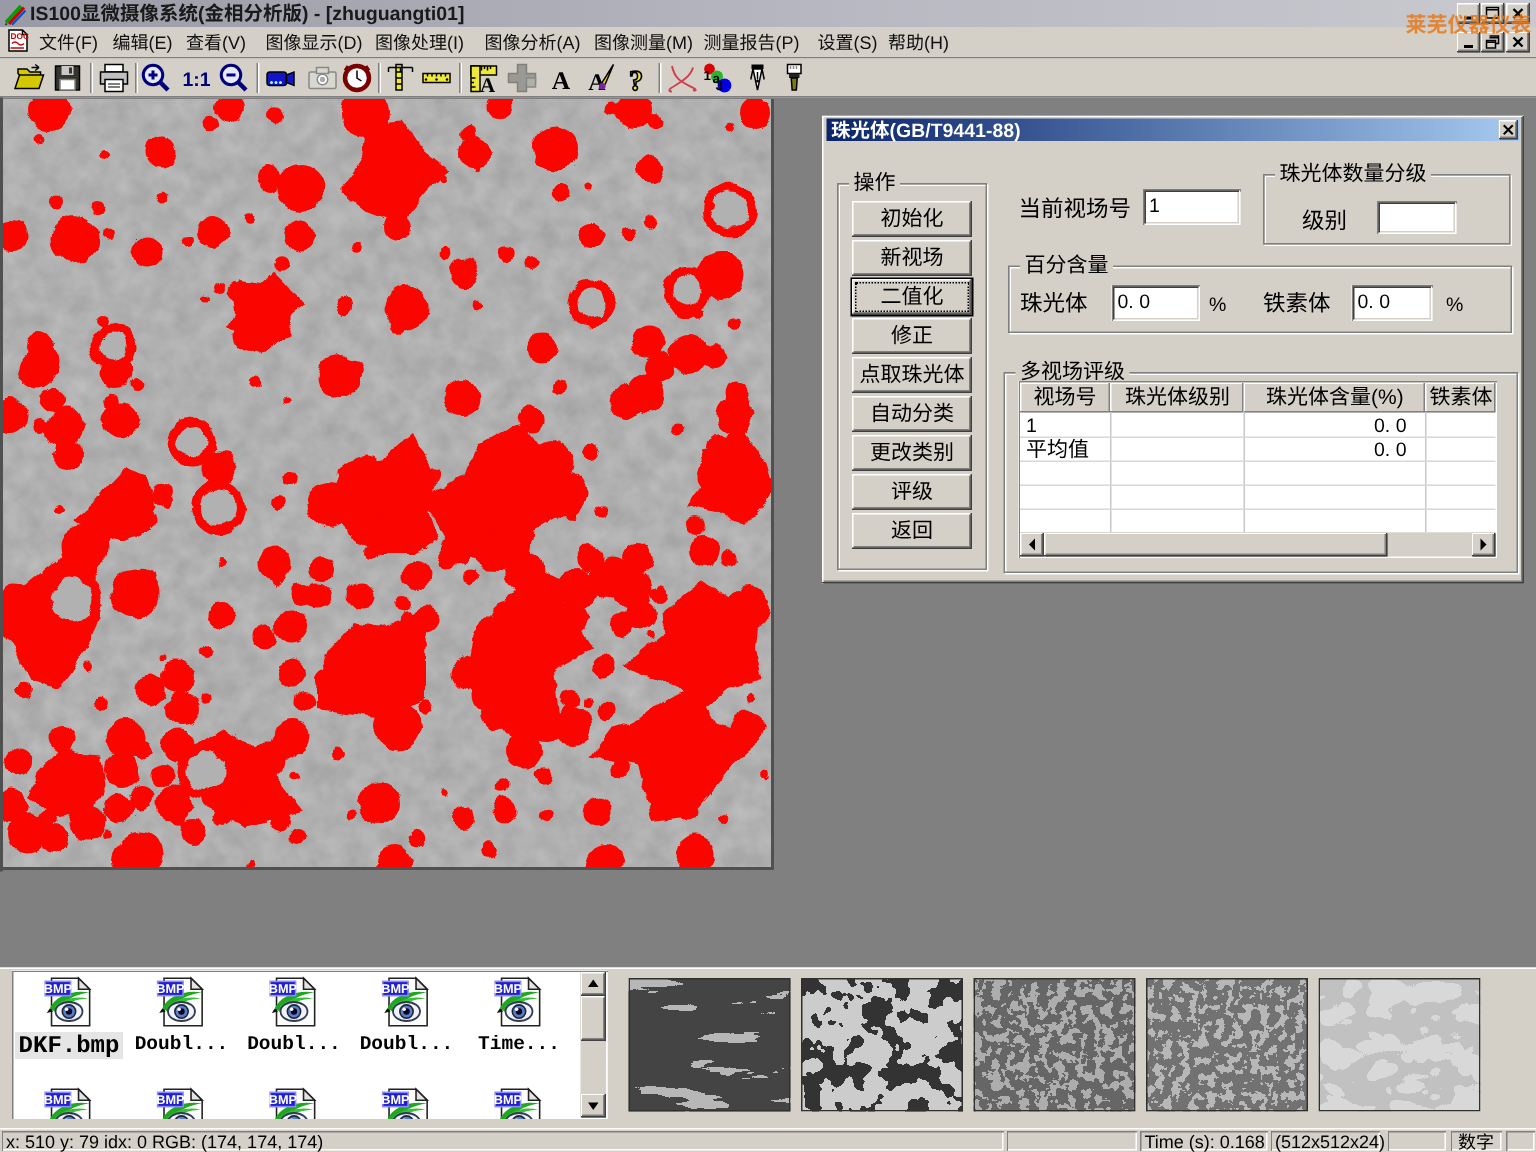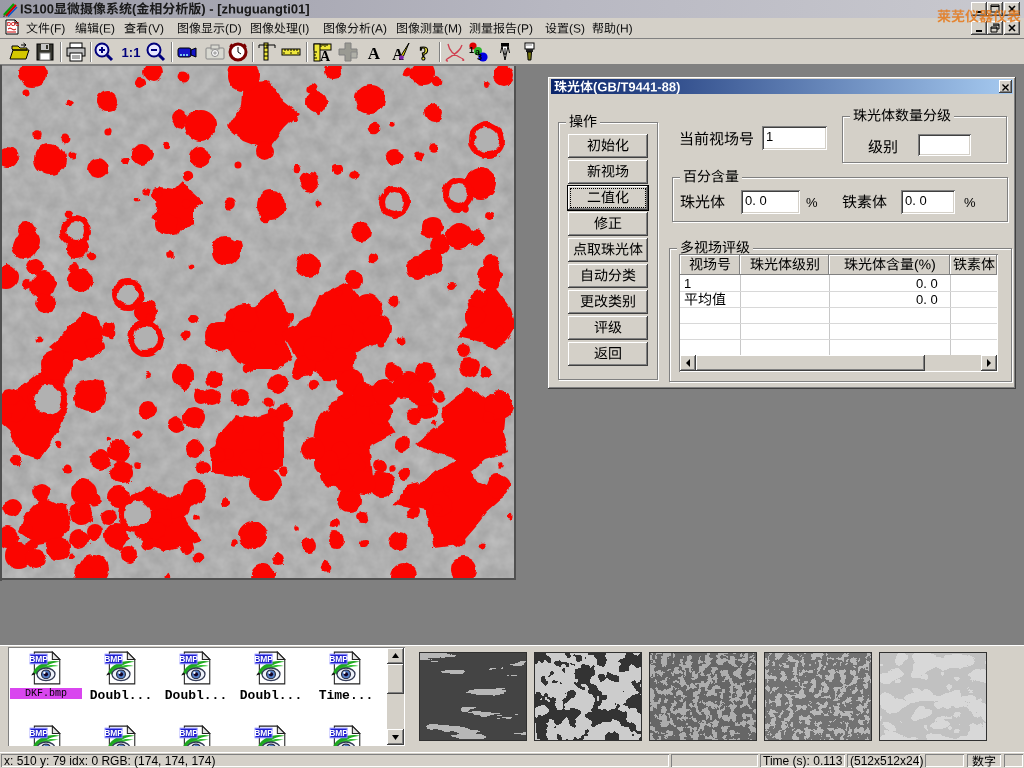--- a/index.html
+++ b/index.html
@@ -957,21 +957,21 @@
 <circle cx="17" cy="23" r="4.2" fill="#5580c8" stroke="#223"></circle>
 <circle cx="17" cy="23" r="2" fill="#102"></circle>
 <circle cx="15.5" cy="21.5" r="1.1" fill="#fff"></circle>
 <rect x="2" y="4" width="16" height="9" fill="#2121cc" stroke="#8888ff"></rect>
 <text x="10" y="11.5" font-size="8" font-weight="bold" fill="#fff" text-anchor="middle" font-family="Liberation Sans">BMP</text>
 </symbol>
   </svg>
 <div class="at" style="left:28px;top:650px"><svg width="36" height="36">
       <use href="#bmpic"></use>
     </svg></div>
-<div class="ab" style="left:10px;top:688px;width:72px;text-align:center;font-family:'Liberation Mono',monospace;font-size:10px;font-weight:normal;background:#d946ef;">DKF.bmp</div>
+<div class="ab" style="left:10px;top:688px;width:72px;text-align:center;font-family:'Liberation Mono',monospace;font-size:16px;font-weight:bold;background:#e5e5e5;">DKF.bmp</div>
 <div class="at" style="left:28px;top:724px"><svg width="36" height="22">
       <use href="#bmpic" width="36" height="36"></use>
     </svg></div>
 <div class="at" style="left:103px;top:650px"><svg width="36" height="36">
       <use href="#bmpic"></use>
     </svg></div>
 <div class="ab" style="left:85px;top:688px;width:72px;text-align:center;font-family:'Liberation Mono',monospace;font-size:13px;font-weight:bold;">Doubl...</div>
 <div class="at" style="left:103px;top:724px"><svg width="36" height="22">
       <use href="#bmpic" width="36" height="36"></use>
     </svg></div>
@@ -1065,21 +1065,21 @@
           <feFuncG type="discrete" tableValues="0.76 0.85"></feFuncG>
           <feFuncB type="discrete" tableValues="0.76 0.85"></feFuncB>
         </feComponentTransfer>
 </filter>
 <rect width="108" height="89" filter="url(#th4)"></rect>
 <rect x="0.5" y="0.5" width="107" height="88" fill="none" stroke="#303030"></rect>
     </svg></div>
 <div class="ab" style="left:0;top:752px;width:1024px;height:16px;background:#d4d0c8;border-top:1px solid #fff"></div>
 <div class="ab sunkthin" style="left:1px;top:754px;width:668px;height:13px;font-size:12px;padding-left:3px;color:#000">x: 510 y: 79  idx: 0  RGB: (174, 174, 174)</div>
 <div class="ab sunkthin" style="left:671px;top:754px;width:87px;height:13px;font-size:12px;padding-left:3px;color:#000"></div>
-<div class="ab sunkthin" style="left:760px;top:754px;width:85px;height:13px;font-size:12px;padding-left:3px;color:#000">Time (s): 0.113</div>
+<div class="ab sunkthin" style="left:760px;top:754px;width:85px;height:13px;font-size:12px;padding-left:3px;color:#000">Time (s): 0.168</div>
 <div class="ab sunkthin" style="left:847px;top:754px;width:73px;height:13px;font-size:12px;padding-left:3px;color:#000">(512x512x24)</div>
 <div class="ab sunkthin" style="left:925px;top:754px;width:39px;height:13px;font-size:12px;padding-left:3px;color:#000"></div>
 <div class="ab sunkthin" style="left:967px;top:754px;width:34px;height:13px;font-size:12px;padding-left:3px;color:#000"></div>
 <div class="at" style="left:972px;top:755px">
     <svg class="t " width="24" height="15" viewBox="0 0 24 15">
       <g fill="#000" transform="translate(0,10.6) scale(0.012000)">
         <use href="#gr6570" x="0"></use>
         <use href="#gr5B57" x="1000"></use>
       </g>
     </svg>

